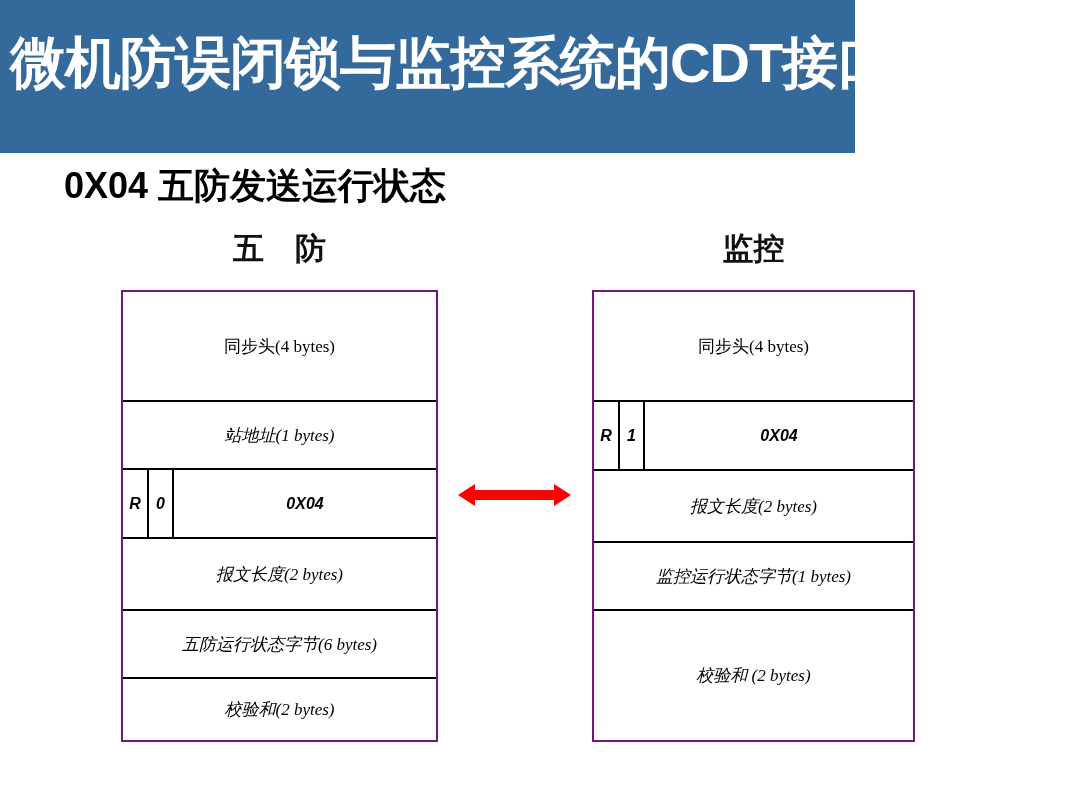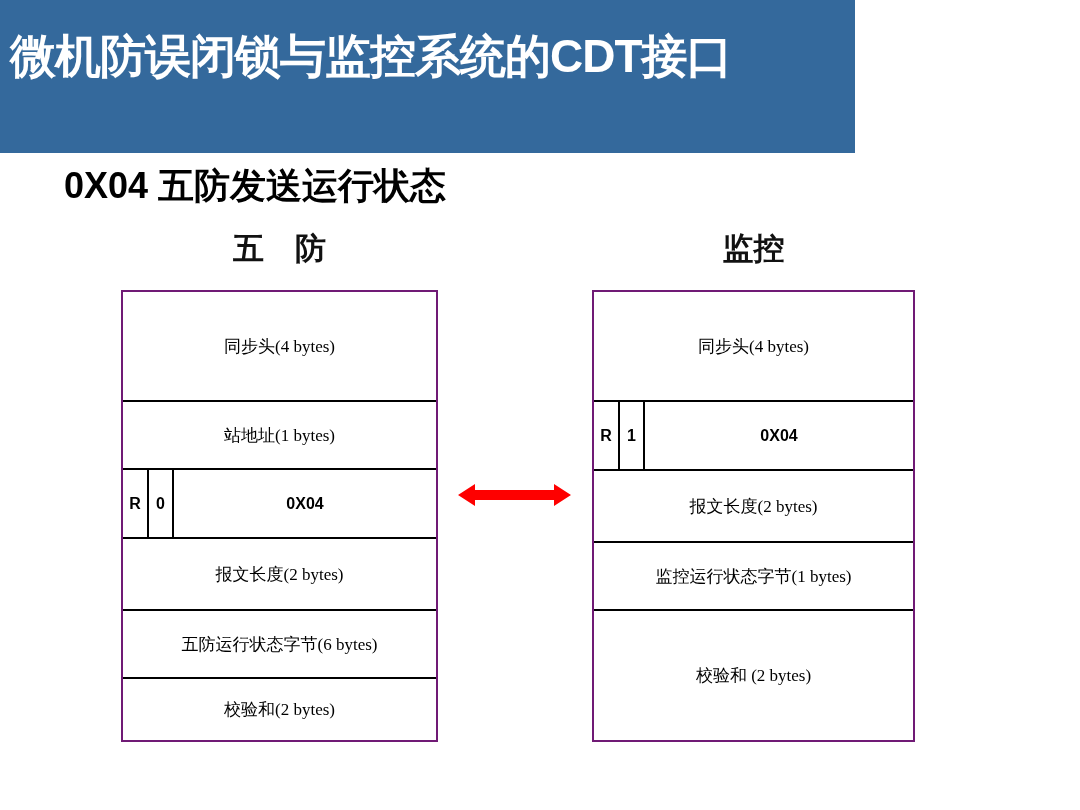--- a/index.html
+++ b/index.html
@@ -8,21 +8,21 @@
     font-family:"Liberation Sans", sans-serif;
   }
   .slide { position:relative; width:1080px; height:810px; background:#ffffff; overflow:hidden; }
 
   .title-bar {
     position:absolute; left:0; top:0; width:855px; height:153px;
     background:#34699C;
   }
   .title-text {
     position:absolute; left:10px; top:26px;
-    font-size:46px; font-weight:bold; color:#ffffff;
+    font-size:56px; font-weight:bold; color:#ffffff;
     letter-spacing:-1px; white-space:nowrap;
     font-family:"Liberation Sans", sans-serif;
   }
 
   .subtitle {
     position:absolute; left:64px; top:162px;
     font-size:36px; font-weight:bold; color:#000000;
     white-space:nowrap;
   }
 
@@ -41,21 +41,21 @@
   }
   .frame.left  { left:121px; width:317px; }
   .frame.right { left:592px; width:323px; }
 
   .row {
     box-sizing:border-box;
     display:flex; align-items:center; justify-content:center;
     font-family:"Liberation Serif", serif;
     font-size:17px; color:#000000; text-align:center;
   }
-  .row + .row { border-top:2px solid #000000; }
+  .row + .row { border-top:2px solid #000000;font-style:italic; }
   .row-1 { height:108px; }
   .row-2 { height:68px; }
   .row-3 { height:69px; padding:0; }
   .row-4 { height:72px; }
   .row-5 { height:68px; }
   .row-6 { flex:1; }
 
   .row-3 { justify-content:flex-start; align-items:stretch; }
   .flag-cell {
     box-sizing:border-box;

